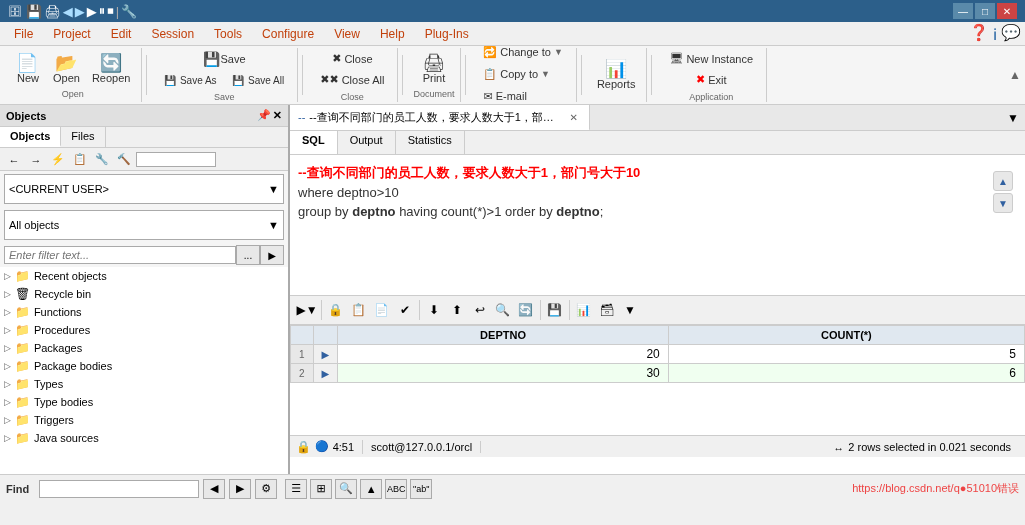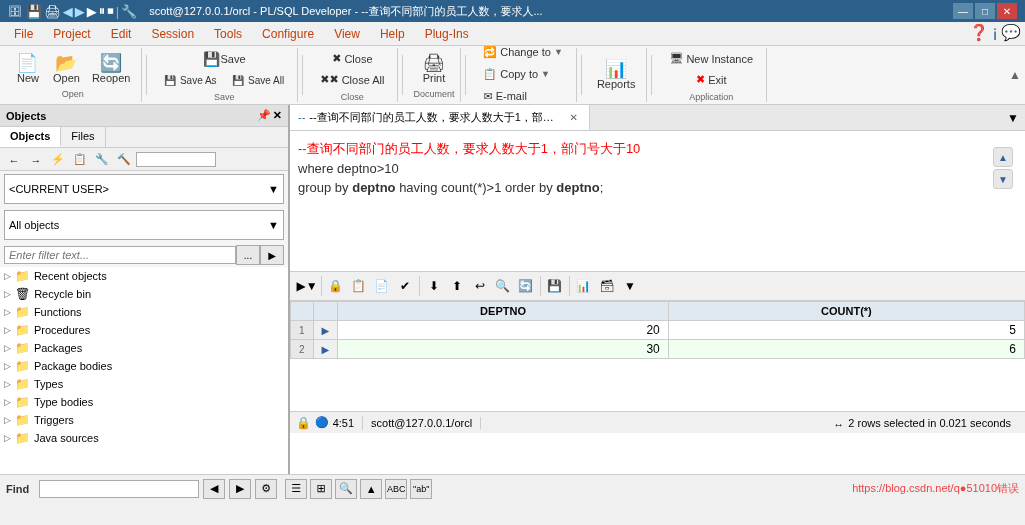--- a/index.html
+++ b/index.html
@@ -267,21 +267,21 @@
     .sql-content {
       flex: 1;
       padding: 8px;
       font-family: 'Courier New', monospace;
       font-size: 13px;
       line-height: 1.5;
       overflow: auto;
       background: white;
       position: relative;
     }
-    .sql-comment { color: red; font-weight: normal; }
+    .sql-comment { color: red; font-weight: bold; }
     .sql-keyword { font-weight: bold; color: #333; }
     .sql-normal { color: #333; }
     .sql-line { display: block; }
 
     
     .scroll-arrows {
       position: absolute;
       right: 4px;
       top: 8px;
       display: flex;
@@ -414,21 +414,20 @@
       <span style="font-size:13px;">💾</span>
       <span style="font-size:13px;">🖨</span>
       <span style="font-size:13px;color:#adf;">◀</span>
       <span style="font-size:13px;color:#adf;">▶</span>
       <span style="font-size:13px;">▶</span>
       <span style="font-size:13px;">⏸</span>
       <span style="font-size:13px;">⏹</span>
       <span style="font-size:13px;color:#aaa;">|</span>
       <span style="font-size:13px;">🔧</span>
     </span>
-    <span style="margin-left:8px;font-size:11px;">scott@127.0.0.1/orcl - PL/SQL Developer - --查询不同部门的员工人数，要求人...</span>
   </div>
   <div class="title-bar-controls">
     <button class="win-btn">—</button>
     <button class="win-btn">□</button>
     <button class="win-btn close">✕</button>
   </div>
 </div>
 
 <div class="menu-bar">
   <div class="menu-item">File</div>
@@ -652,20 +651,25 @@
       <div class="doc-tab active">
         <span style="color:#3060a0;font-size:11px;">--</span>
         <span style="max-width:350px;overflow:hidden;text-overflow:ellipsis;">--查询不同部门的员工人数，要求人数大于1，部门号大于...</span>
         <span class="doc-tab-close">✕</span>
       </div>
       <div style="margin-left:auto;display:flex;align-items:center;">
         <span style="cursor:pointer;padding:2px 6px;font-size:12px;">▼</span>
       </div>
     </div>
 
+    <div class="editor-tabs">
+      <div class="editor-tab active">SQL</div>
+      <div class="editor-tab">Output</div>
+      <div class="editor-tab">Statistics</div>
+    </div>
 
     <div class="sql-content" style="height:140px;flex:none;">
       <div style="position:relative;">
         <span class="sql-line sql-comment">--查询不同部门的员工人数，要求人数大于1，部门号大于10</span>
         <span class="sql-line">
           <span class="sql-normal">where deptno</span><span class="sql-normal">&gt;10</span>
         </span>
         <span class="sql-line">
           <span class="sql-normal">group by </span><span class="sql-keyword">deptno</span><span class="sql-normal"> having count(*)&gt;1 order by </span><span class="sql-keyword">deptno</span><span class="sql-normal">;</span>
         </span>

